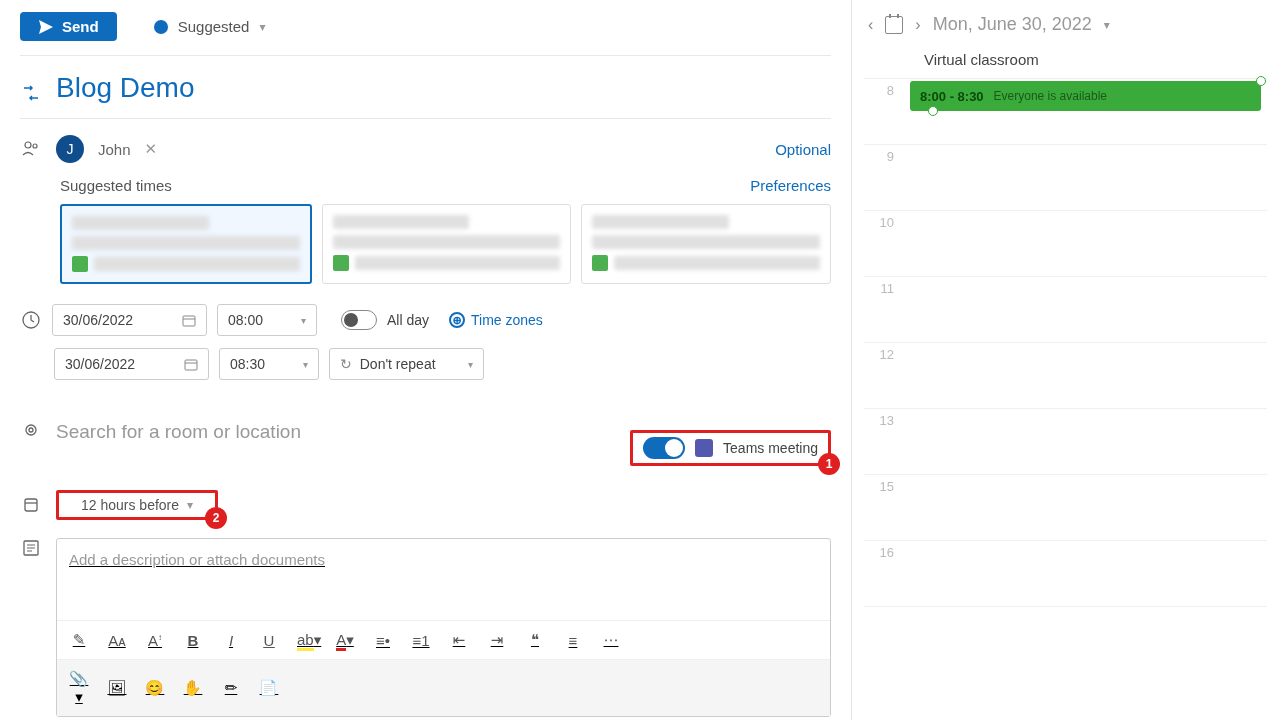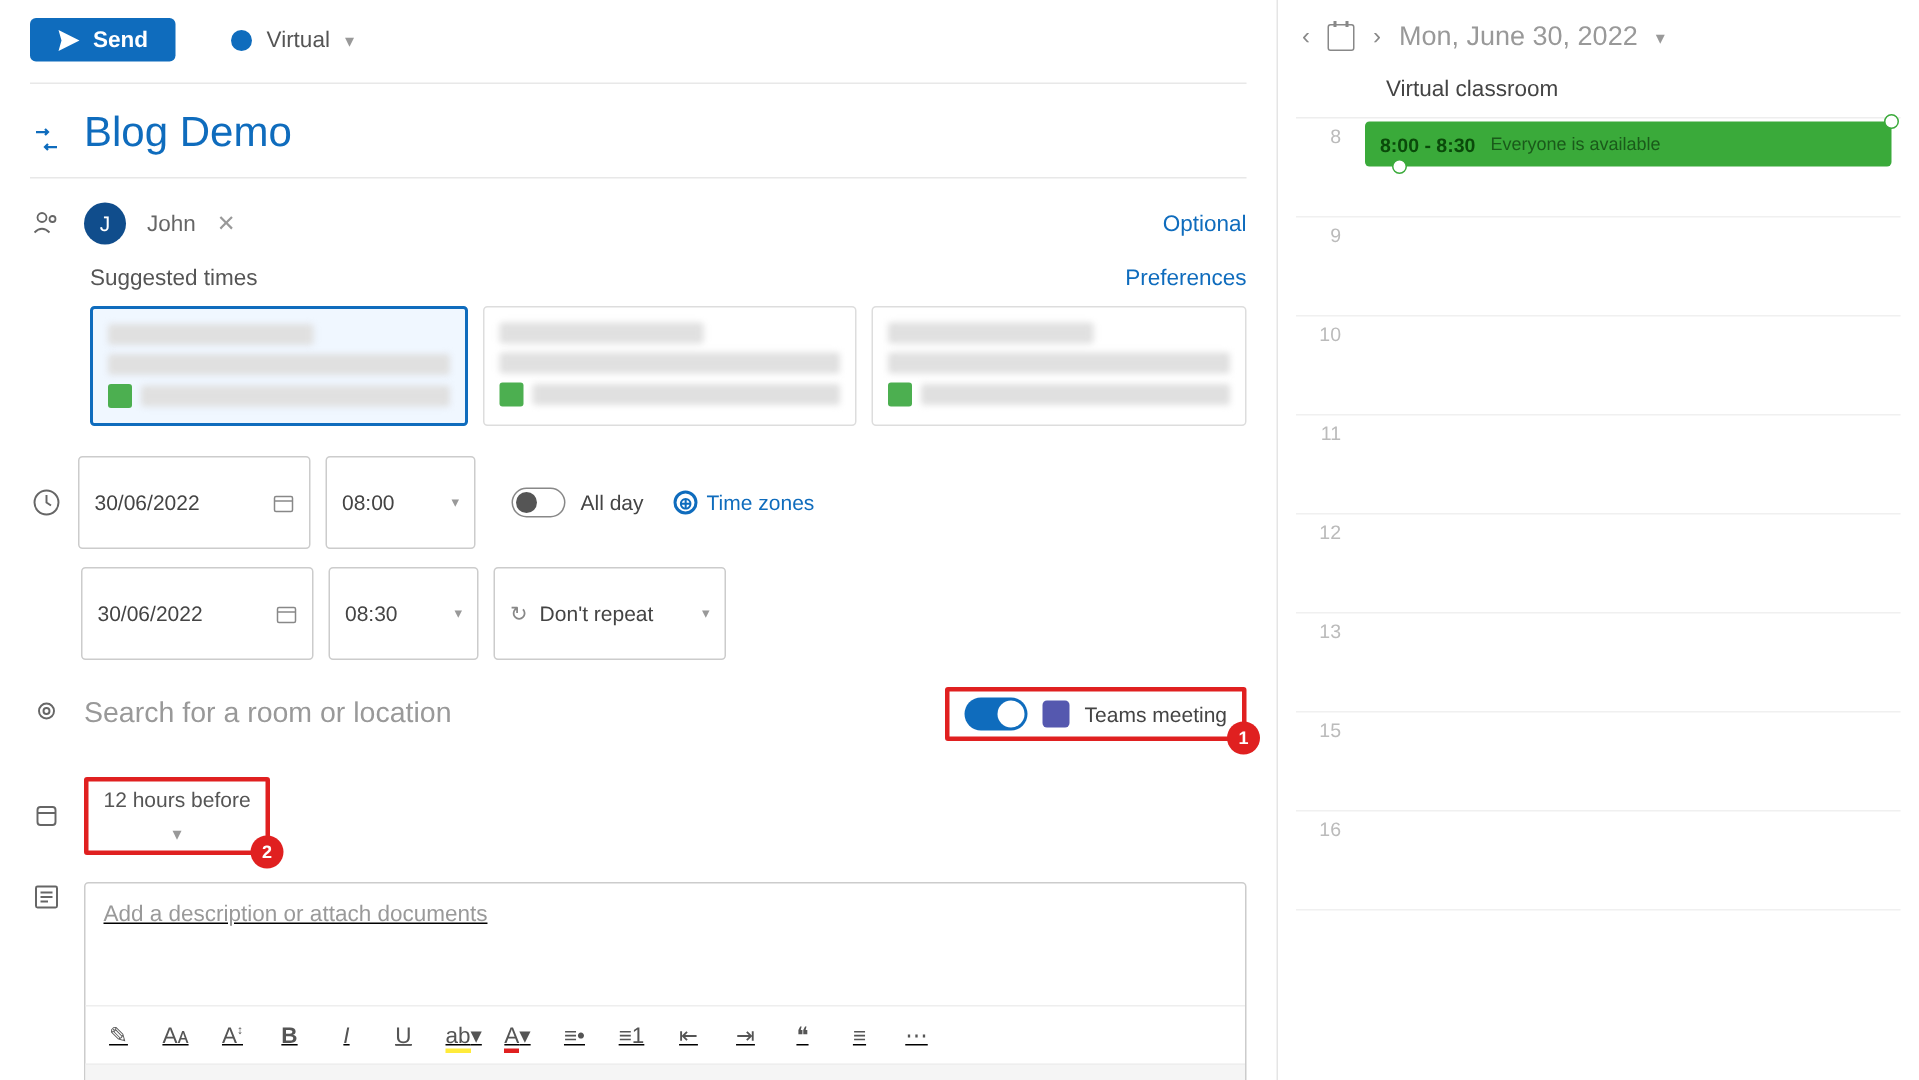--- a/index.html
+++ b/index.html
@@ -33,45 +33,45 @@
 .suggest-cards { display: flex; gap: 10px; padding-left: 40px; margin-bottom: 14px; }
 .suggest-card { flex: 1; border: 1px solid #ddd; border-radius: 3px; padding: 10px; display:flex; flex-direction:column; gap:6px;}
 .suggest-card.selected { border: 2px solid #0f6cbd; background: #f0f7ff; }
 .blur-line { background: #e0e0e0; height: 14px; border-radius: 2px; filter: blur(2px); }
 .blur-small { width: 60%; }
 .avail-row {display:flex; align-items:center; gap:6px;}
 .avail-icon { width: 16px; height: 16px; background: #4caf50; border-radius: 2px; }
 
 
 .dt-row { display: flex; align-items: center; gap: 10px; padding: 6px 0 6px 0; }
-.field { border: 1px solid #ccc; border-radius: 3px; padding: 22px 10px; font-size: 14px; color: #444; display: flex; align-items: center; gap: 8px; background:#fff;}
+.field { border: 1px solid #ccc; border-radius: 3px; padding: 7px 10px; font-size: 14px; color: #444; display: flex; align-items: center; gap: 8px; background:#fff;}
 .field .drop { margin-left: auto; color: #999; font-size: 10px;}
 .date-field { width: 155px; }
 .time-field { width: 100px; }
 .allday { display: flex; align-items: center; gap: 10px; margin-left: 14px; color: #444; font-size: 14px;}
 .toggle-off { width: 36px; height: 20px; border: 1px solid #888; border-radius: 10px; position: relative; background:#fff;}
 .toggle-off::after { content:''; position:absolute; left:2px; top:2px; width:14px; height:14px; background:#555; border-radius:50%;}
 .tz-link { color: #0f6cbd; font-size: 14px; display:flex; align-items:center; gap:6px; margin-left:10px; cursor:pointer;}
 .tz-ico {width:16px;height:16px;border:2px solid #0f6cbd;border-radius:50%;display:flex;align-items:center;justify-content:center;color:#0f6cbd;font-size:11px;font-weight:bold;}
 .repeat-field { width: 155px; }
 .refresh-ico {color:#888;}
 
 
 .loc-row { display:flex; align-items:center; gap:14px; padding: 12px 0;}
 .loc-input { flex:1; color:#999; font-size:19px;}
-.highlight-box { border: 3px solid #e02020; padding: 4px 10px; display:flex; align-items:center; gap:10px; position:relative; border-radius:2px;}
+.highlight-box { border: 3px solid #e02020; padding: 4px 10px; display:flex; align-items:center; gap:10px; position:relative; border-radius:2px;margin-top:32px;}
 .toggle-on { width: 42px; height: 22px; background:#0f6cbd; border-radius: 11px; position: relative;}
 .toggle-on::after { content:''; position:absolute; right:2px; top:2px; width:18px; height:18px; background:#fff; border-radius:50%;}
 .teams-ico {width:18px;height:18px;background:#5558af;border-radius:3px;}
 .teams-label {color:#444;font-size:14px;}
 .badge {position:absolute;right:-12px;bottom:-12px;width:22px;height:22px;background:#e02020;border-radius:50%;color:#fff;display:flex;align-items:center;justify-content:center;font-size:12px;font-weight:bold;}
 
 
 .reminder-row { display:flex; align-items:center; gap:14px; padding: 12px 0;}
-.reminder-box {border:3px solid #e02020; padding:4px 10px; display:flex; align-items:center; gap:8px; position:relative; border-radius:2px; color:#555; font-size:14px;flex-direction:column;}
+.reminder-box {border:3px solid #e02020; padding:4px 22px; display:flex; align-items:center; gap:8px; position:relative; border-radius:2px; color:#555; font-size:14px;}
 
 
 .desc-row { display:flex; align-items:flex-start; gap:14px; padding-top:6px;text-decoration:underline;}
 .desc-area { flex:1; border:1px solid #ccc; border-radius:3px; }
 .desc-placeholder {color:#999; padding:12px; font-size:15px;}
 
 
 .fmt-bar { display:flex; align-items:center; gap:18px; padding:10px 12px; border-top:1px solid #eee; color:#555;}
 .fmt-ico { width:20px; text-align:center; cursor:pointer; font-size:15px;}
 .attach-bar { display:flex; align-items:center; gap:18px; padding:10px 12px; background:#f5f5f5; border-top:1px solid #eee;}
@@ -104,21 +104,21 @@
 
   <div class="toolbar">
     <button class="send-btn">
       <svg width="16" height="16" viewBox="0 0 16 16">
           <path d="M1 1 L15 8 L1 15 L3 8 Z" fill="#fff"></path>
         </svg>
       <span>Send</span>
     </button>
     <div class="calendar-chip">
       <span class="blue-dot"></span>
-      <span>Virtual</span>
+      <span>Suggested</span>
       <span class="chevron">▾</span>
     </div>
   </div>
 
   <div class="title-row">
     <span class="title-icon">
       <svg width="22" height="22" viewBox="0 0 22 22">
           <path d="M4 6 L12 6 M10 4 L12 6 L10 8 M18 16 L10 16 M12 14 L10 16 L12 18" stroke="#0f6cbd" stroke-width="1.5" fill="none"></path>
         </svg>
     </span>

